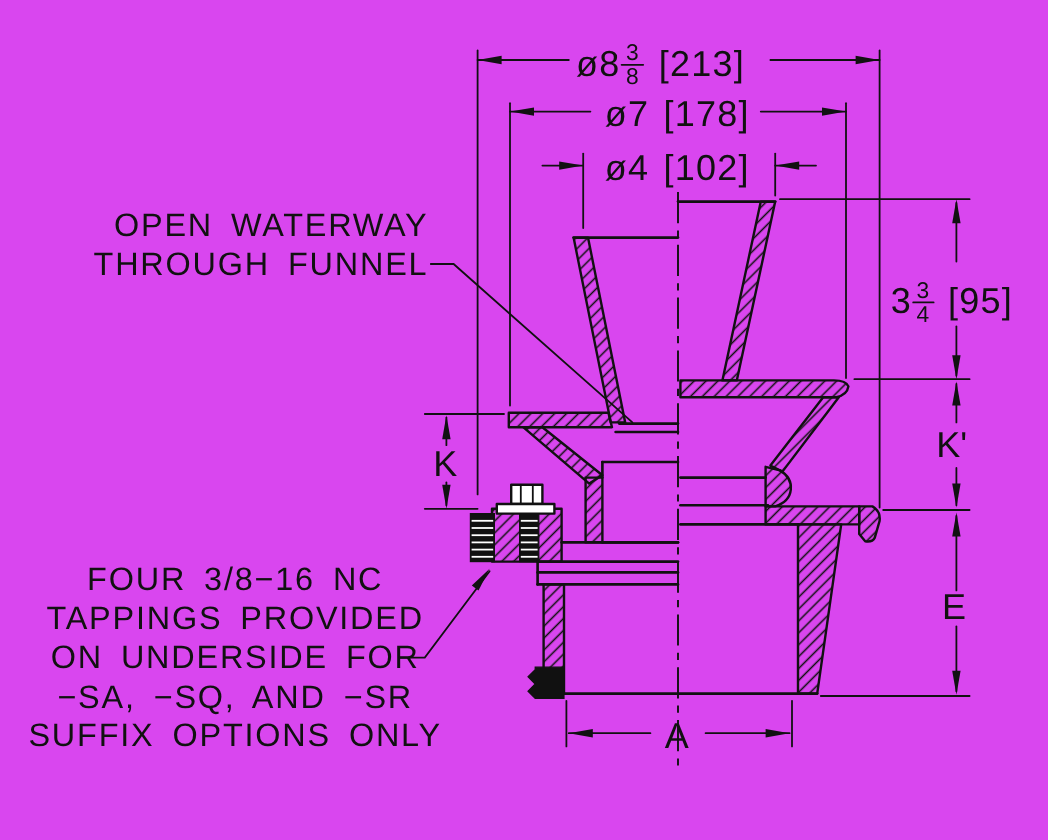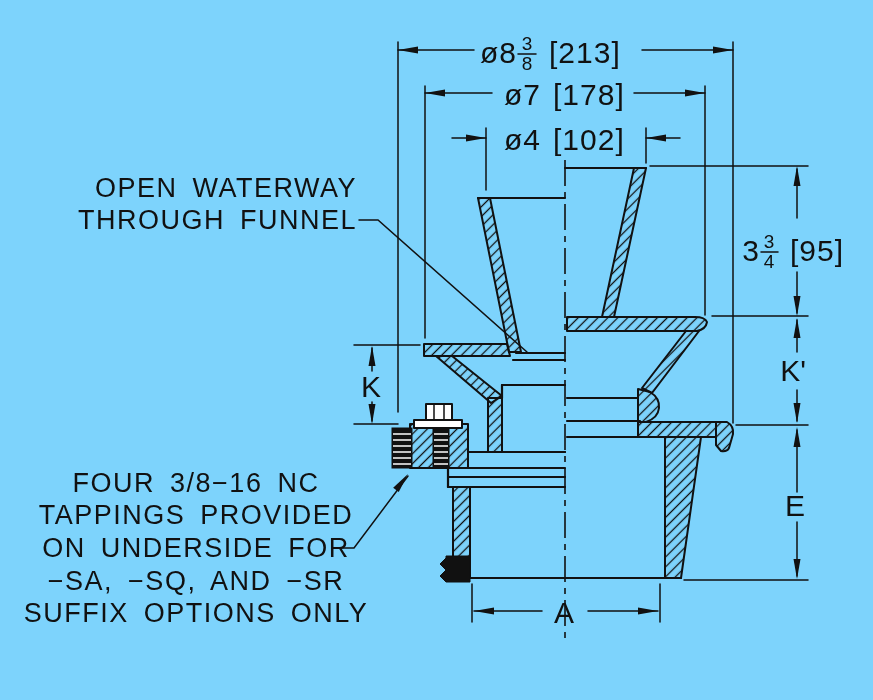--- a/index.html
+++ b/index.html
@@ -1,16 +1,16 @@
 <!DOCTYPE html>
 <html><head>
 <meta charset="utf-8">
 <style>
   html,body{margin:0;padding:0;background:#ffffff;}
-  .canvas{position:relative;width:873px;height:700px;background:#7dd3fc;overflow:hidden;
+  .canvas{position:relative;width:873px;height:700px;background:#d946ef;overflow:hidden;
           font-family:"Liberation Sans", sans-serif;}
   svg{display:block;}
   .dt{font-family:"Liberation Sans",sans-serif;font-size:30px;fill:#111;letter-spacing:1px;}
   .df{font-family:"Liberation Sans",sans-serif;font-size:19px;fill:#111;}
   .lt{font-family:"Liberation Sans",sans-serif;font-size:30px;fill:#111;}
   .note{font-family:"Liberation Sans",sans-serif;font-size:27px;fill:#111;letter-spacing:1.5px;word-spacing:6px;}
   .thick{stroke:#111;stroke-width:2.2;fill:none;stroke-linejoin:round;stroke-linecap:round;}
   .thin{stroke:#111;stroke-width:1.5;fill:none;stroke-linecap:round;}
   .hatchshape{fill:url(#hatch);stroke:#111;stroke-width:2;stroke-linejoin:round;}
   .whiteshape{fill:#fff;stroke:#111;stroke-width:2;stroke-linejoin:round;}

